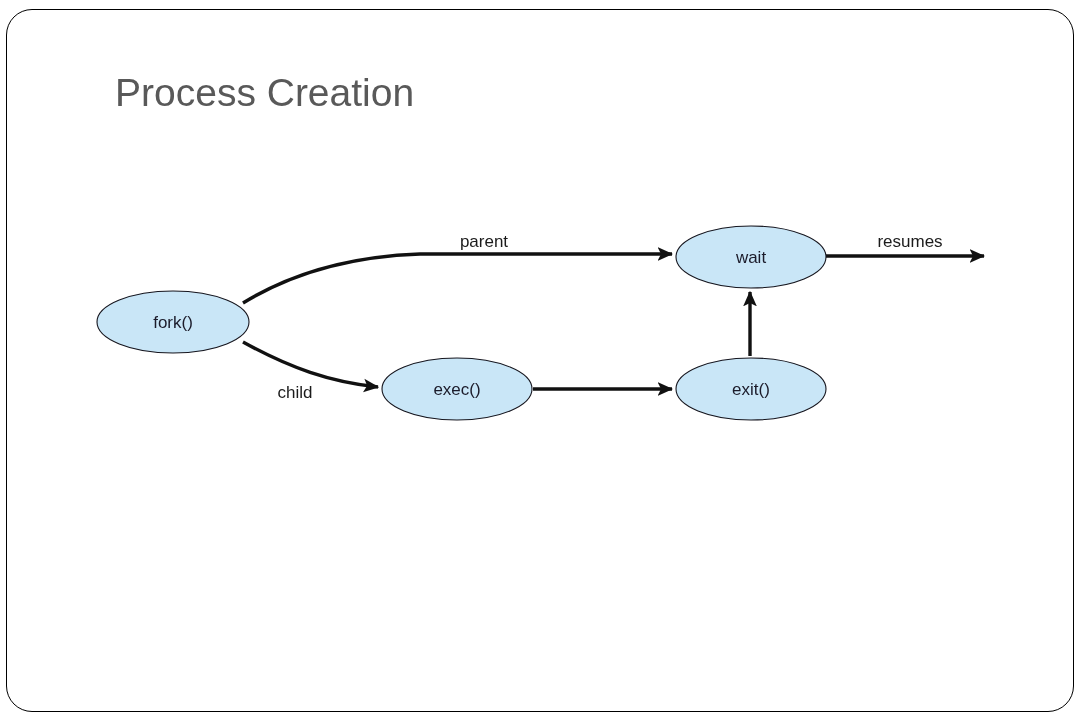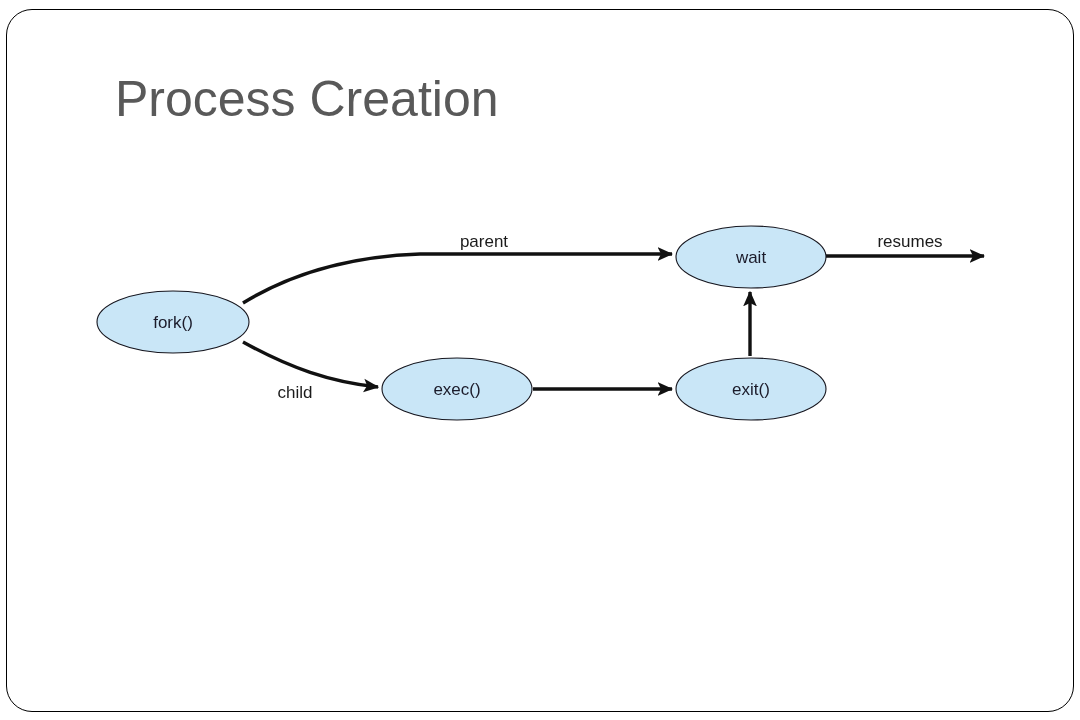--- a/index.html
+++ b/index.html
@@ -27,21 +27,21 @@
     height: 703px;
     box-sizing: border-box;
     border: 1px solid #000000;
     border-radius: 26px;
     pointer-events: none;
   }
   #slide-title {
     position: absolute;
     left: 115px;
     top: 72px;
-    font-size: 50px;
+    font-size: 39px;
     font-weight: normal;
     color: #595959;
     letter-spacing: 0px;
     white-space: nowrap;
     line-height: 1.1;
   }
   #diagram {
     position: absolute;
     left: 0;
     top: 0;

